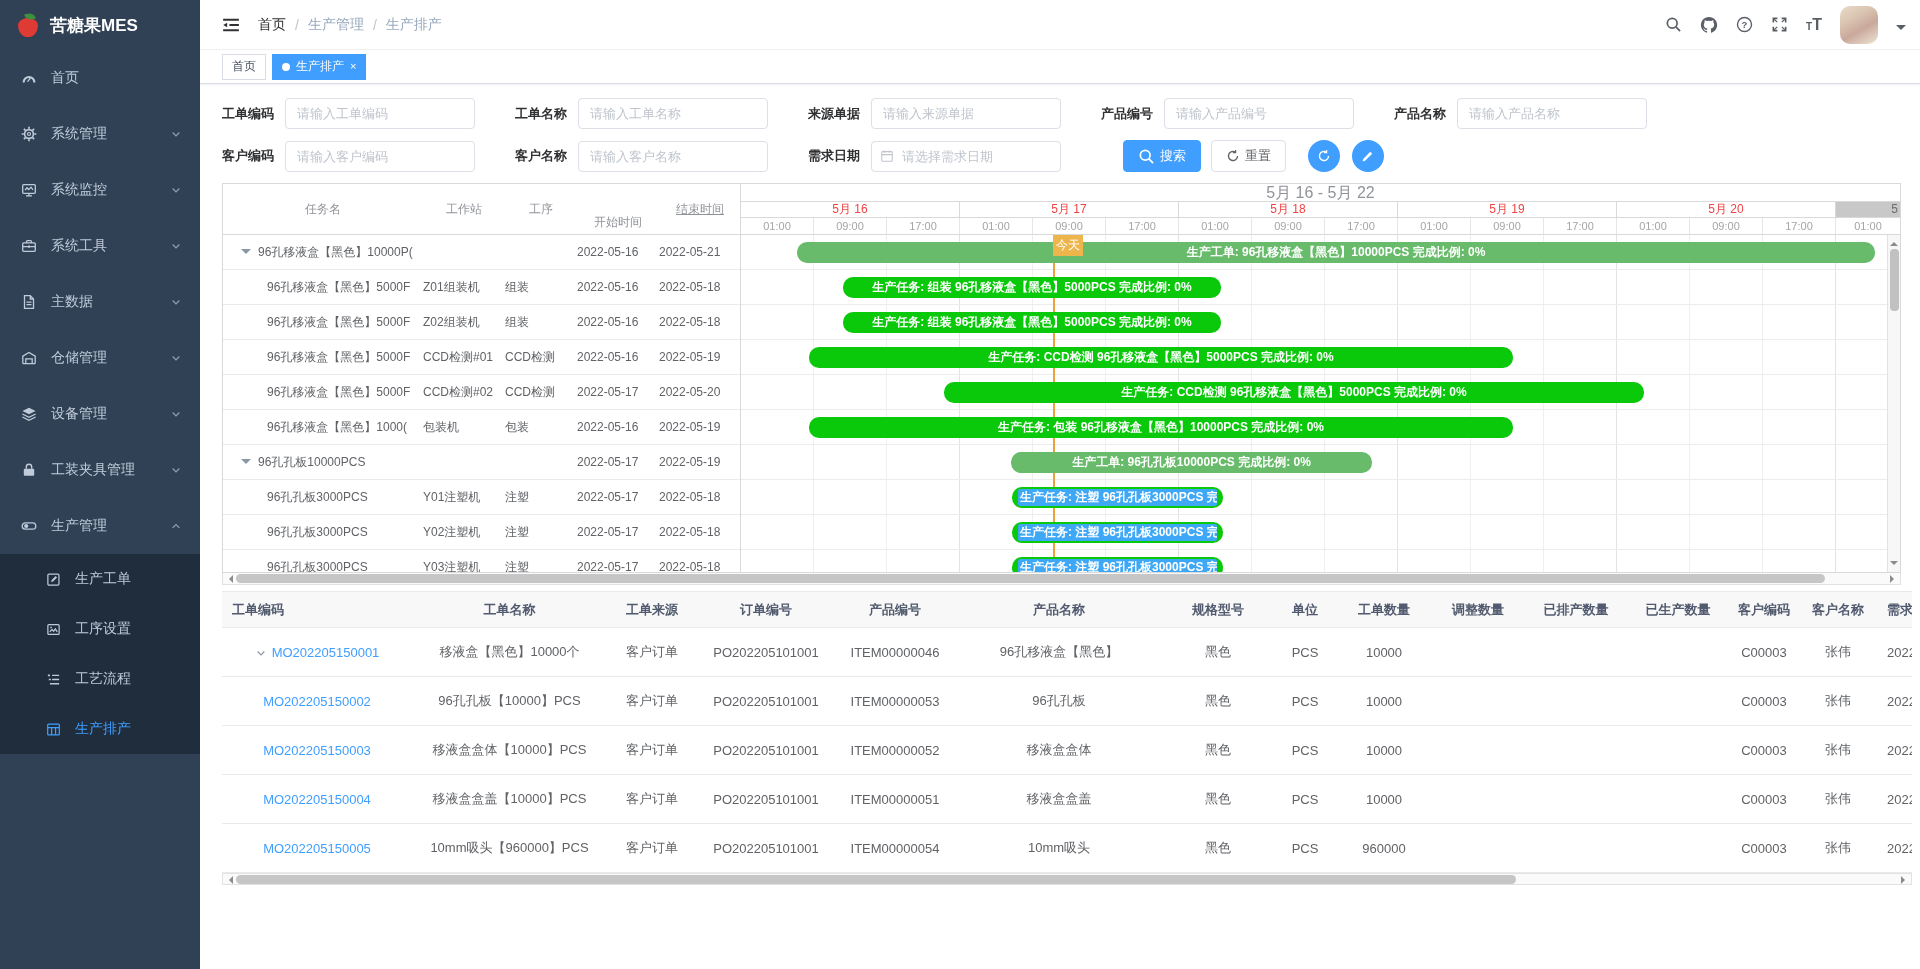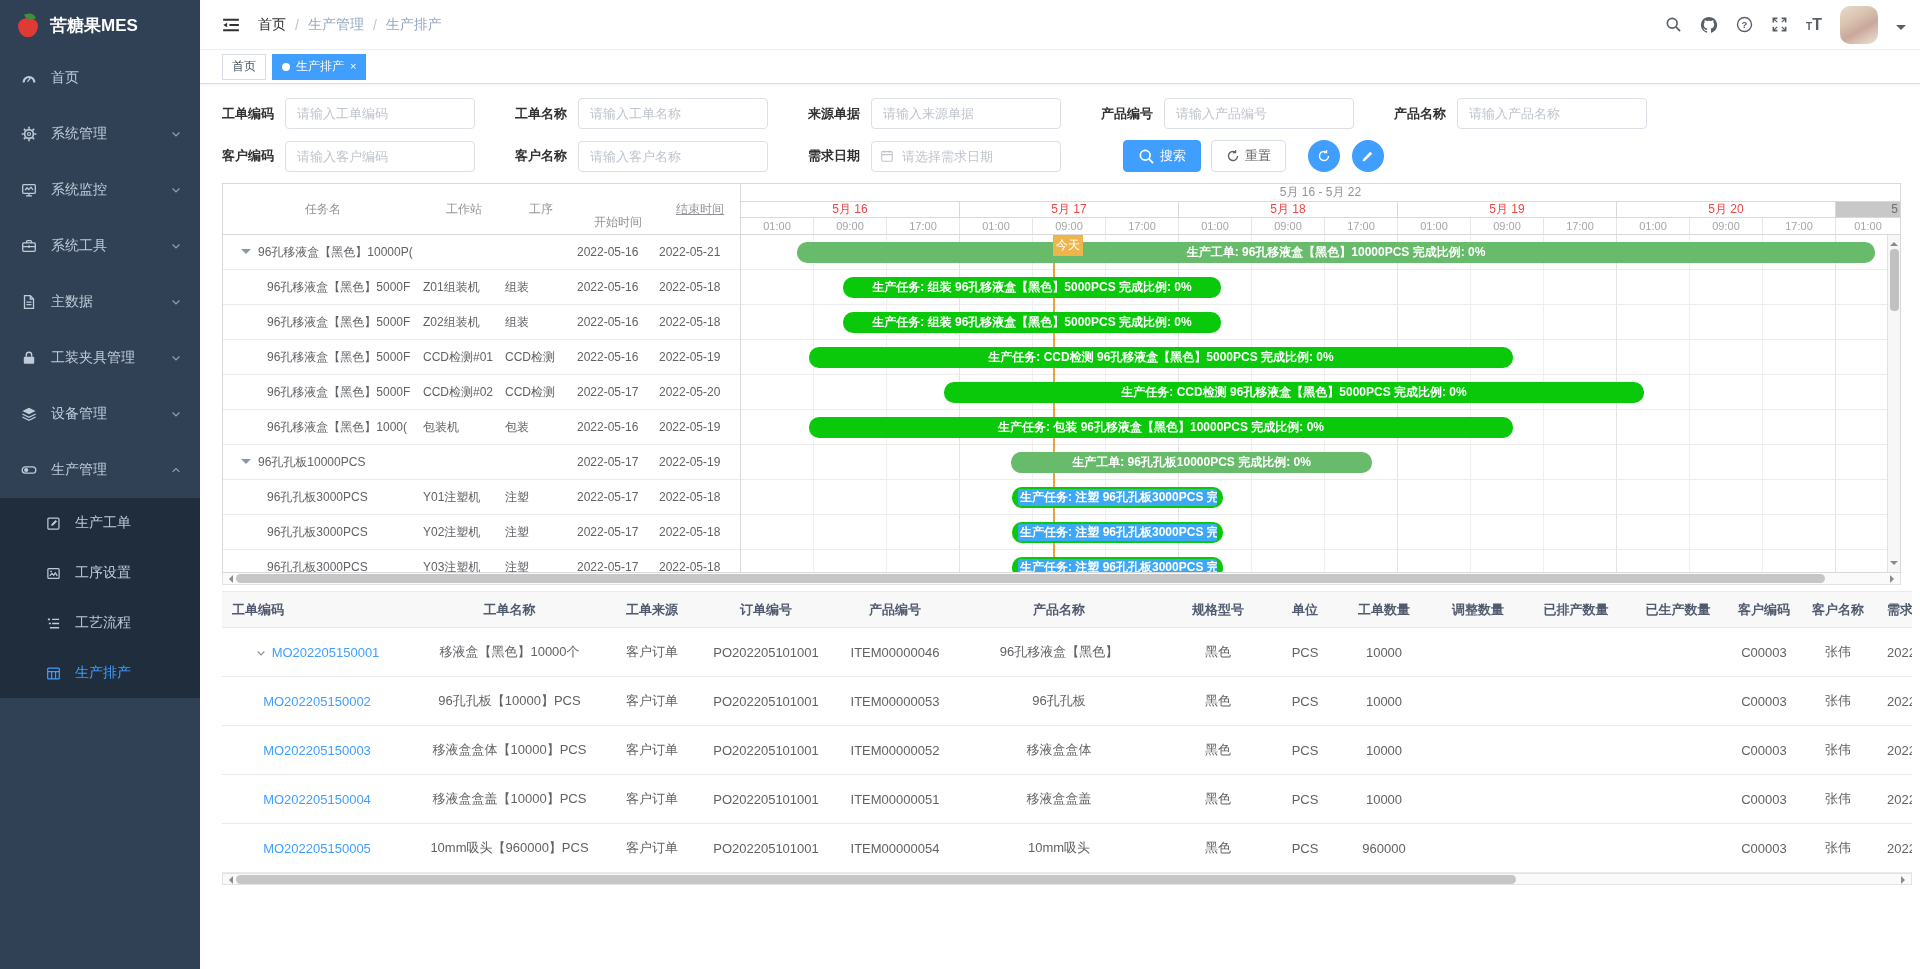--- a/index.html
+++ b/index.html
@@ -68,21 +68,21 @@
   .g-left-head{height:51px;border-bottom:1px solid #d9d9d9;display:flex;align-items:center}
   .g-hcol{text-align:center;color:#909399;font-size:12px;flex:none}
   .g-left-rows{height:337px;overflow:hidden}
   .g-lrow{height:35px;border-bottom:1px solid #ebebeb;display:flex;align-items:center;
     font-size:12px;color:#606266;cursor:pointer;background:#fff}
   .c-name{width:200px;display:flex;align-items:center;padding-left:18px;white-space:nowrap;overflow:hidden;flex:none}
   .c-name.child{padding-left:44px}
   .tri-exp{width:0;height:0;border:5px solid transparent;border-top-color:#8a97a5;margin:4px 7px 0 0;flex:none}
   .c-mid{text-align:left;flex:none;white-space:nowrap;overflow:hidden}
   .g-chart{width:1159px;flex:none}
-  .g-range{height:18px;line-height:17px;font-size:12px;color:#909399;text-align:center;border-bottom:1px solid #d9d9d9}
+  .g-range{height:18px;line-height:17px;font-size:16px;color:#909399;text-align:center;border-bottom:1px solid #d9d9d9}
   .g-days{height:16px;display:flex;border-bottom:1px solid #d9d9d9}
   .g-day{width:219px;flex:none;border-right:1px solid #d9d9d9;font-size:12px;color:#ef4444;
     text-align:center;line-height:15px;overflow:hidden;white-space:nowrap}
   .g-day.weekend{width:64px;background:#c8c8c8;color:#6d6d6d;border-right:none;text-align:right;padding-right:2px}
   .g-hours{height:17px;display:flex;border-bottom:1px solid #d9d9d9}
   .g-hour{width:73px;flex:none;border-right:1px solid #e6e6e6;font-size:11px;color:#a5a5a5;
     text-align:center;line-height:16px;overflow:hidden}
   .g-hour.last{width:64px;border-right:none}
   .g-body{position:relative;width:1159px;height:337px;overflow:hidden}
   .g-rows{position:absolute;left:0;top:0;width:1146px;height:337px;
@@ -196,40 +196,54 @@
         </span>
         <span>主数据</span>
         <span class="mi-arrow">
           <svg viewBox="0 0 16 16" width="12" height="12" fill="none" stroke="currentColor" stroke-width="1.6">
             <path d="M3.5 6l4.5 4.5L12.5 6"></path>
           </svg>
         </span>
       </div>
       <div class="menu-item">
         <span class="mi-icon">
+          <svg viewBox="0 0 16 16" width="16" height="16" fill="none" stroke="currentColor" stroke-width="1.3">
+            <path d="M1.8 13.6V6.1L8 2.4l6.2 3.7v7.5"></path>
+            <path d="M4.8 13.6V8.9h6.4v4.7M1.8 13.6h12.4"></path>
+          </svg>
+        </span>
+        <span>仓储管理</span>
+        <span class="mi-arrow">
+          <svg viewBox="0 0 16 16" width="12" height="12" fill="none" stroke="currentColor" stroke-width="1.6">
+            <path d="M3.5 6l4.5 4.5L12.5 6"></path>
+          </svg>
+        </span>
+      </div>
+      <div class="menu-item">
+        <span class="mi-icon">
+          <svg viewBox="0 0 16 16" width="16" height="16">
+            <path fill="currentColor" d="M8 1.7 14.6 5 8 8.3 1.4 5z"></path>
+            <path fill="none" stroke="currentColor" stroke-width="1.3" d="M1.4 8 8 11.3 14.6 8M1.4 11 8 14.3 14.6 11"></path>
+          </svg>
+        </span>
+        <span>设备管理</span>
+        <span class="mi-arrow">
+          <svg viewBox="0 0 16 16" width="12" height="12" fill="none" stroke="currentColor" stroke-width="1.6">
+            <path d="M3.5 6l4.5 4.5L12.5 6"></path>
+          </svg>
+        </span>
+      </div>
+      <div class="menu-item">
+        <span class="mi-icon">
           <svg viewBox="0 0 16 16" width="16" height="16">
             <rect x="2.8" y="6.8" width="10.4" height="7" rx="1" fill="currentColor"></rect>
             <path d="M5.3 6.8V4.9a2.7 2.7 0 0 1 5.4 0v1.9" fill="none" stroke="currentColor" stroke-width="1.4"></path>
           </svg>
         </span>
         <span>工装夹具管理</span>
-        <span class="mi-arrow">
-          <svg viewBox="0 0 16 16" width="12" height="12" fill="none" stroke="currentColor" stroke-width="1.6">
-            <path d="M3.5 6l4.5 4.5L12.5 6"></path>
-          </svg>
-        </span>
-      </div>
-      <div class="menu-item">
-        <span class="mi-icon">
-          <svg viewBox="0 0 16 16" width="16" height="16">
-            <path fill="currentColor" d="M8 1.7 14.6 5 8 8.3 1.4 5z"></path>
-            <path fill="none" stroke="currentColor" stroke-width="1.3" d="M1.4 8 8 11.3 14.6 8M1.4 11 8 14.3 14.6 11"></path>
-          </svg>
-        </span>
-        <span>设备管理</span>
         <span class="mi-arrow">
           <svg viewBox="0 0 16 16" width="12" height="12" fill="none" stroke="currentColor" stroke-width="1.6">
             <path d="M3.5 6l4.5 4.5L12.5 6"></path>
           </svg>
         </span>
       </div>
       <div class="menu-item">
         <span class="mi-icon">
           <svg viewBox="0 0 16 16" width="16" height="16">
             <rect x="1.2" y="4.8" width="13.6" height="6.4" rx="3.2" fill="none" stroke="currentColor" stroke-width="1.3"></rect>

